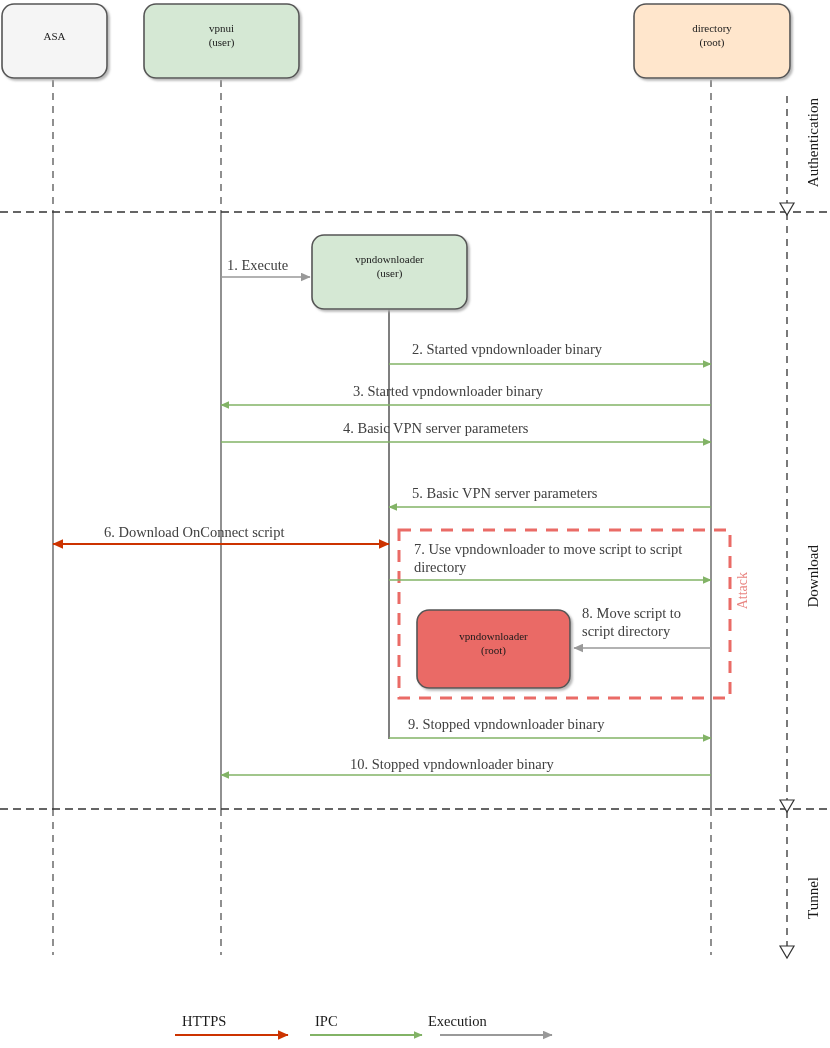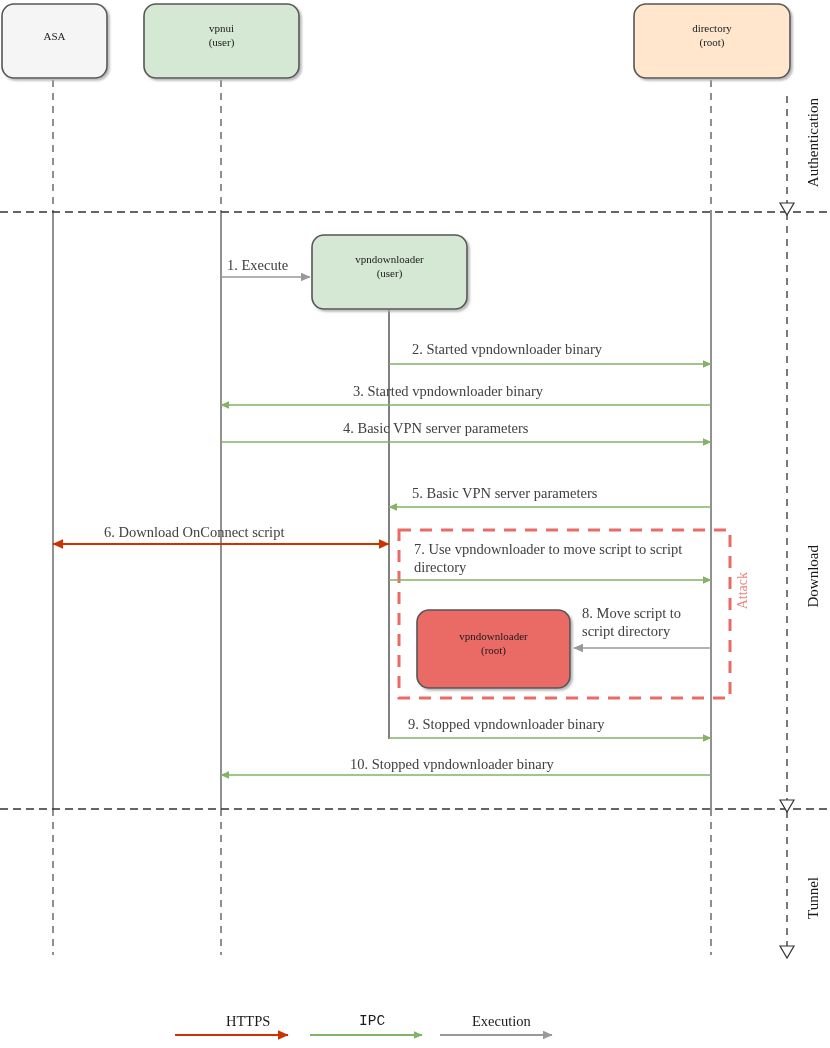--- a/index.html
+++ b/index.html
@@ -52,21 +52,20 @@
     color: #e8837f;
     writing-mode: vertical-rl;
     text-orientation: mixed;
     transform: rotate(180deg);
     transform-origin: center;
     white-space: nowrap;
   }
   .legend-label {
     font-size: 14.5px;
     color: #1a1a1a;
-    margin-left: 44px;
   }
 </style>
 </head>
 <body>
 
 <svg id="diagram" viewBox="0 0 830 1048" width="830" height="1048" xmlns="http://www.w3.org/2000/svg">
   <defs>
     <marker id="ah-ipc" markerWidth="9" markerHeight="8" refX="8.4" refY="4" orient="auto" markerUnits="userSpaceOnUse">
       <path d="M0,0 L9,4 L0,8 z" fill="#82b366"></path>
     </marker>
@@ -188,14 +187,14 @@
 <div class="lbl msg-label" style="left:408px; top:716px;">9. Stopped vpndownloader binary</div>
 <div class="lbl msg-label" style="left:350px; top:756px;">10. Stopped vpndownloader binary</div>
 
 <div class="lbl attack-label" style="left:734px; top:572px;">Attack</div>
 
 <div class="lbl phase-label" style="left:804px; top:98px;">Authentication</div>
 <div class="lbl phase-label" style="left:804px; top:545px;">Download</div>
 <div class="lbl phase-label" style="left:804px; top:877px;">Tunnel</div>
 
 <div class="lbl legend-label" style="left:182px; top:1013px;">HTTPS</div>
-<div class="lbl legend-label" style="left:315px; top:1013px;font-family:Liberation Mono, monospace;">IPC</div>
+<div class="lbl legend-label" style="left:315px; top:1013px;">IPC</div>
 <div class="lbl legend-label" style="left:428px; top:1013px;">Execution</div>
 
 </body></html>

